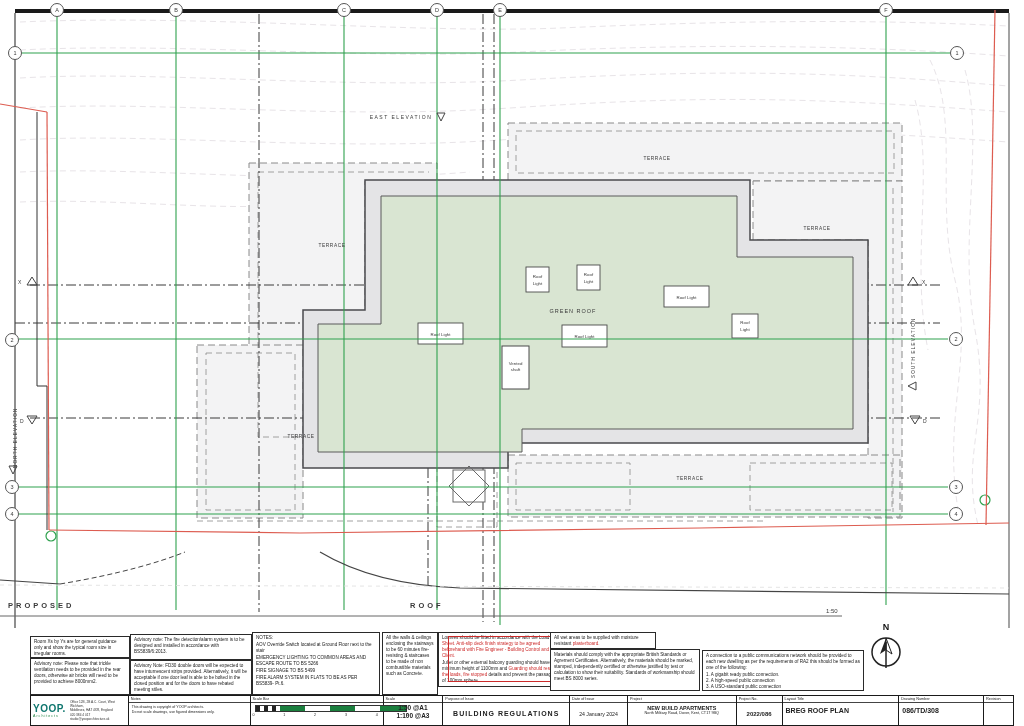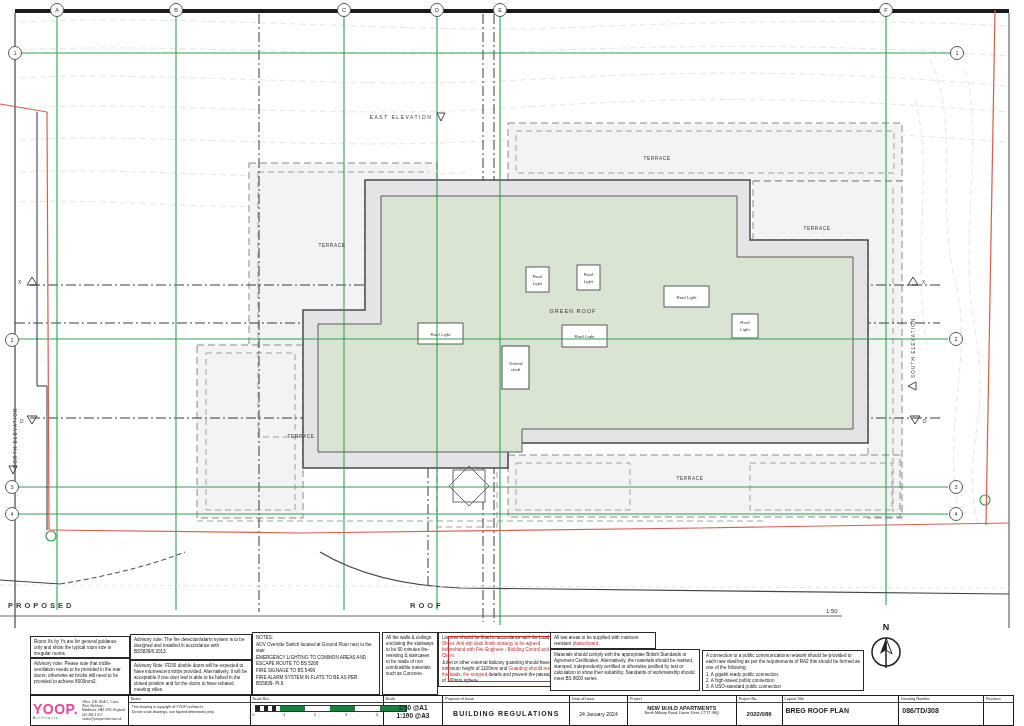--- a/index.html
+++ b/index.html
@@ -12,21 +12,21 @@
   .note p{margin:0 0 3px 0;}
   .red-t{color:#cc2a2a;}
   .redbox{position:absolute;border:1px solid #cc2a2a;background:transparent;box-sizing:border-box;pointer-events:none;}
   #titleblock{position:absolute;left:30px;top:695px;width:984px;height:31px;border:1px solid #1a1a1a;
               display:flex;box-sizing:border-box;background:#fff;}
   .tb-cell{border-right:1px solid #1a1a1a;box-sizing:border-box;position:relative;height:100%;}
   .tb-head{font-size:3.8px;color:#222;padding:1px 2px;border-bottom:1px solid #444;height:7px;box-sizing:border-box;white-space:nowrap;overflow:hidden;}
   .tb-val{display:flex;align-items:center;justify-content:center;text-align:center;height:21px;}
   .north-wrap{position:absolute;left:864px;top:622px;width:44px;height:54px;text-align:center;}
   .north-n{font-size:9px;font-weight:bold;color:#111;}
-  .logo-big{font-size:14px;font-weight:bold;color:#ec4899;letter-spacing:0.5px;line-height:1;text-align:center;}
+  .logo-big{font-size:10px;font-weight:bold;color:#0f766e;letter-spacing:0.5px;line-height:1;text-align:center;}
   .logo-sub{font-size:3.6px;color:#1b7f3e;letter-spacing:1px;}
   .addr{font-size:3.2px;color:#333;line-height:1.35;}
   .tiny{font-size:3.6px;color:#222;line-height:1.5;}
   .sb-bar{display:flex;height:5px;border:1px solid #333;width:150px;margin:2px 0 1px 4px;}
   .sb-num{display:flex;justify-content:space-between;width:156px;font-size:3.6px;color:#222;padding-left:2px;}
 </style>
 </head>
 <body>
 
 <div id="sheet">

